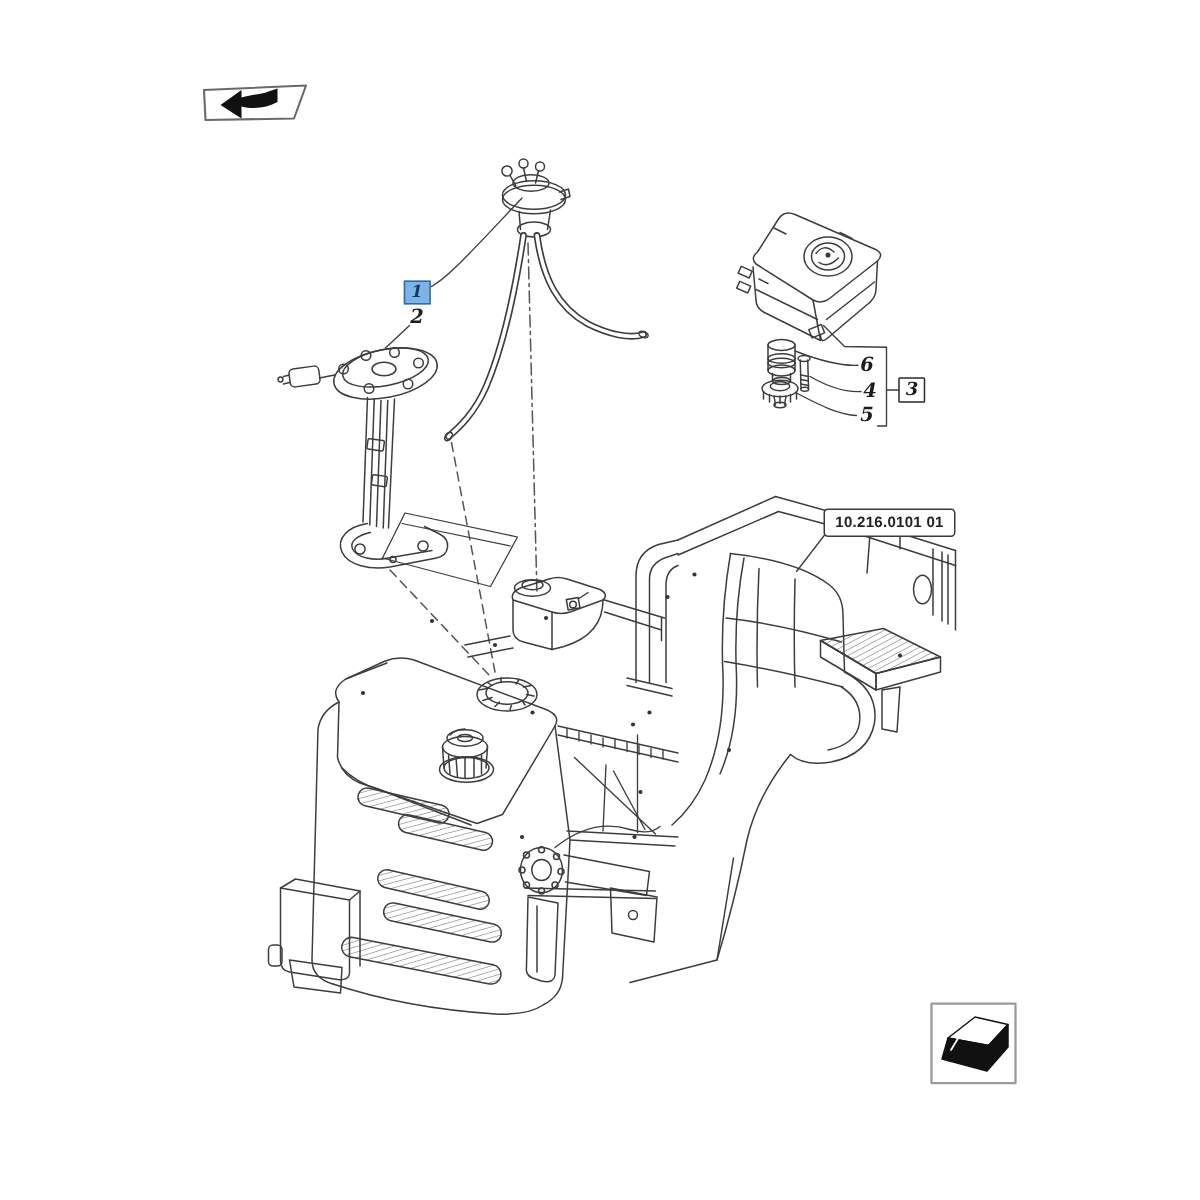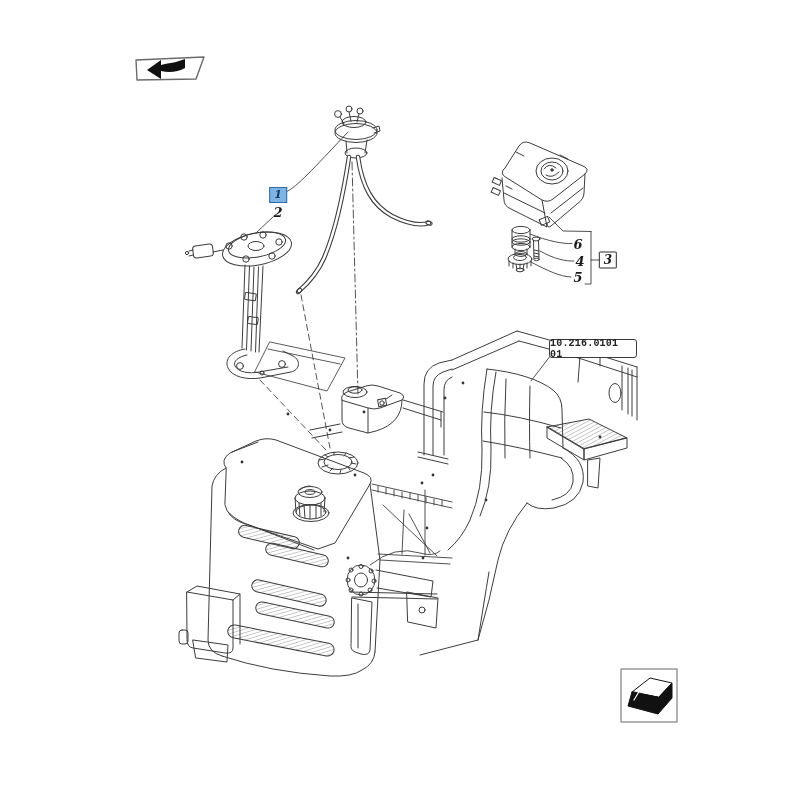--- a/index.html
+++ b/index.html
@@ -9,21 +9,21 @@
   .callout{position:absolute;transform:translate(-50%,-50%);
            font-family:"DejaVu Serif",serif;font-style:italic;font-weight:bold;
            font-size:13px;color:#1c1c1c;line-height:1;z-index:5;}
   .callout.boxed{border:1.4px solid #2a2a2a;background:#fff;padding:1px 4px 2px 4px;
                  font-size:12px;border-radius:1px;}
   .callout.selected{background:#7eb3e3;border:1px solid #2e6ca8;color:#123a63;
                     padding:1px 4px 2px 4px;font-size:11px;font-style:italic;}
   .refbox{position:absolute;left:549px;top:339px;width:86px;height:17px;
           border:1.6px solid #3a3a3a;border-radius:3px;background:#fff;
           display:flex;align-items:center;justify-content:center;
-          font-size:10px;font-weight:bold;color:#222;letter-spacing:.2px;z-index:5;font-family:Liberation Mono, monospace;}
+          font-size:10px;font-weight:bold;color:#222;letter-spacing:.2px;z-index:5;}
 </style>
 </head>
 <body>
 
 <div class="stage">
 
 <svg width="800" height="800" viewBox="0 0 800 800" fill="none" stroke="#3d3d3d" stroke-width="1" stroke-linecap="round" stroke-linejoin="round">
 
   <defs>
     <pattern id="hatch" patternUnits="userSpaceOnUse" width="3.5" height="3.5" patternTransform="rotate(62)">

